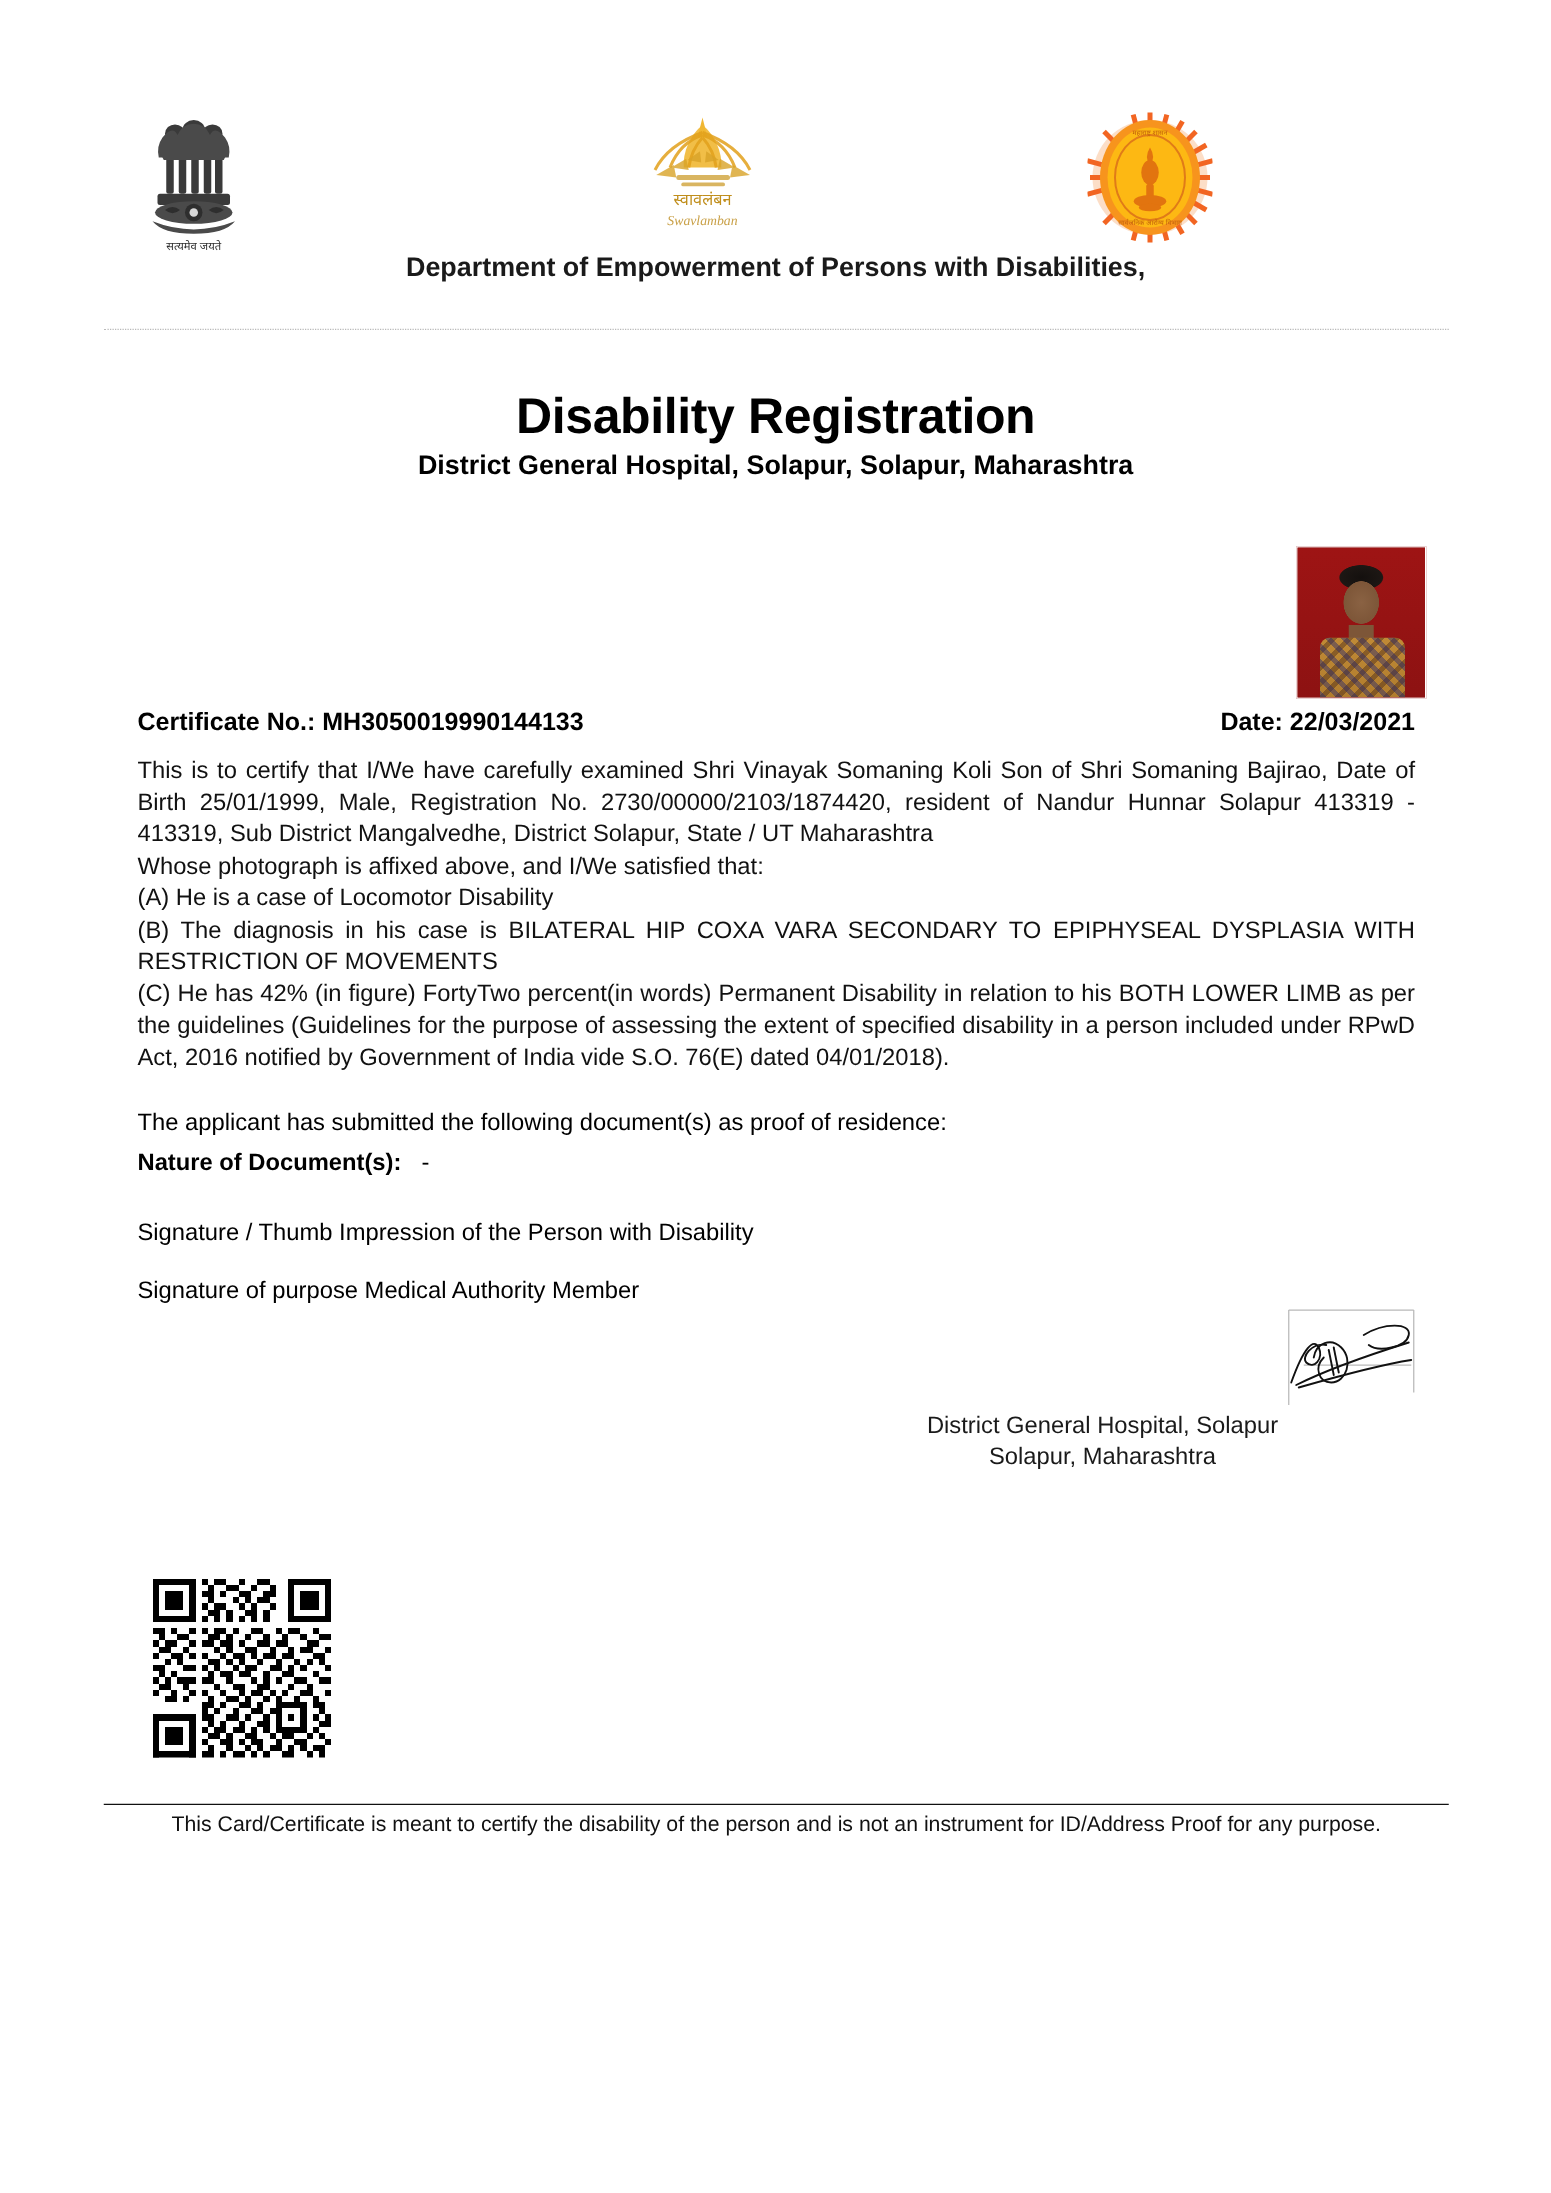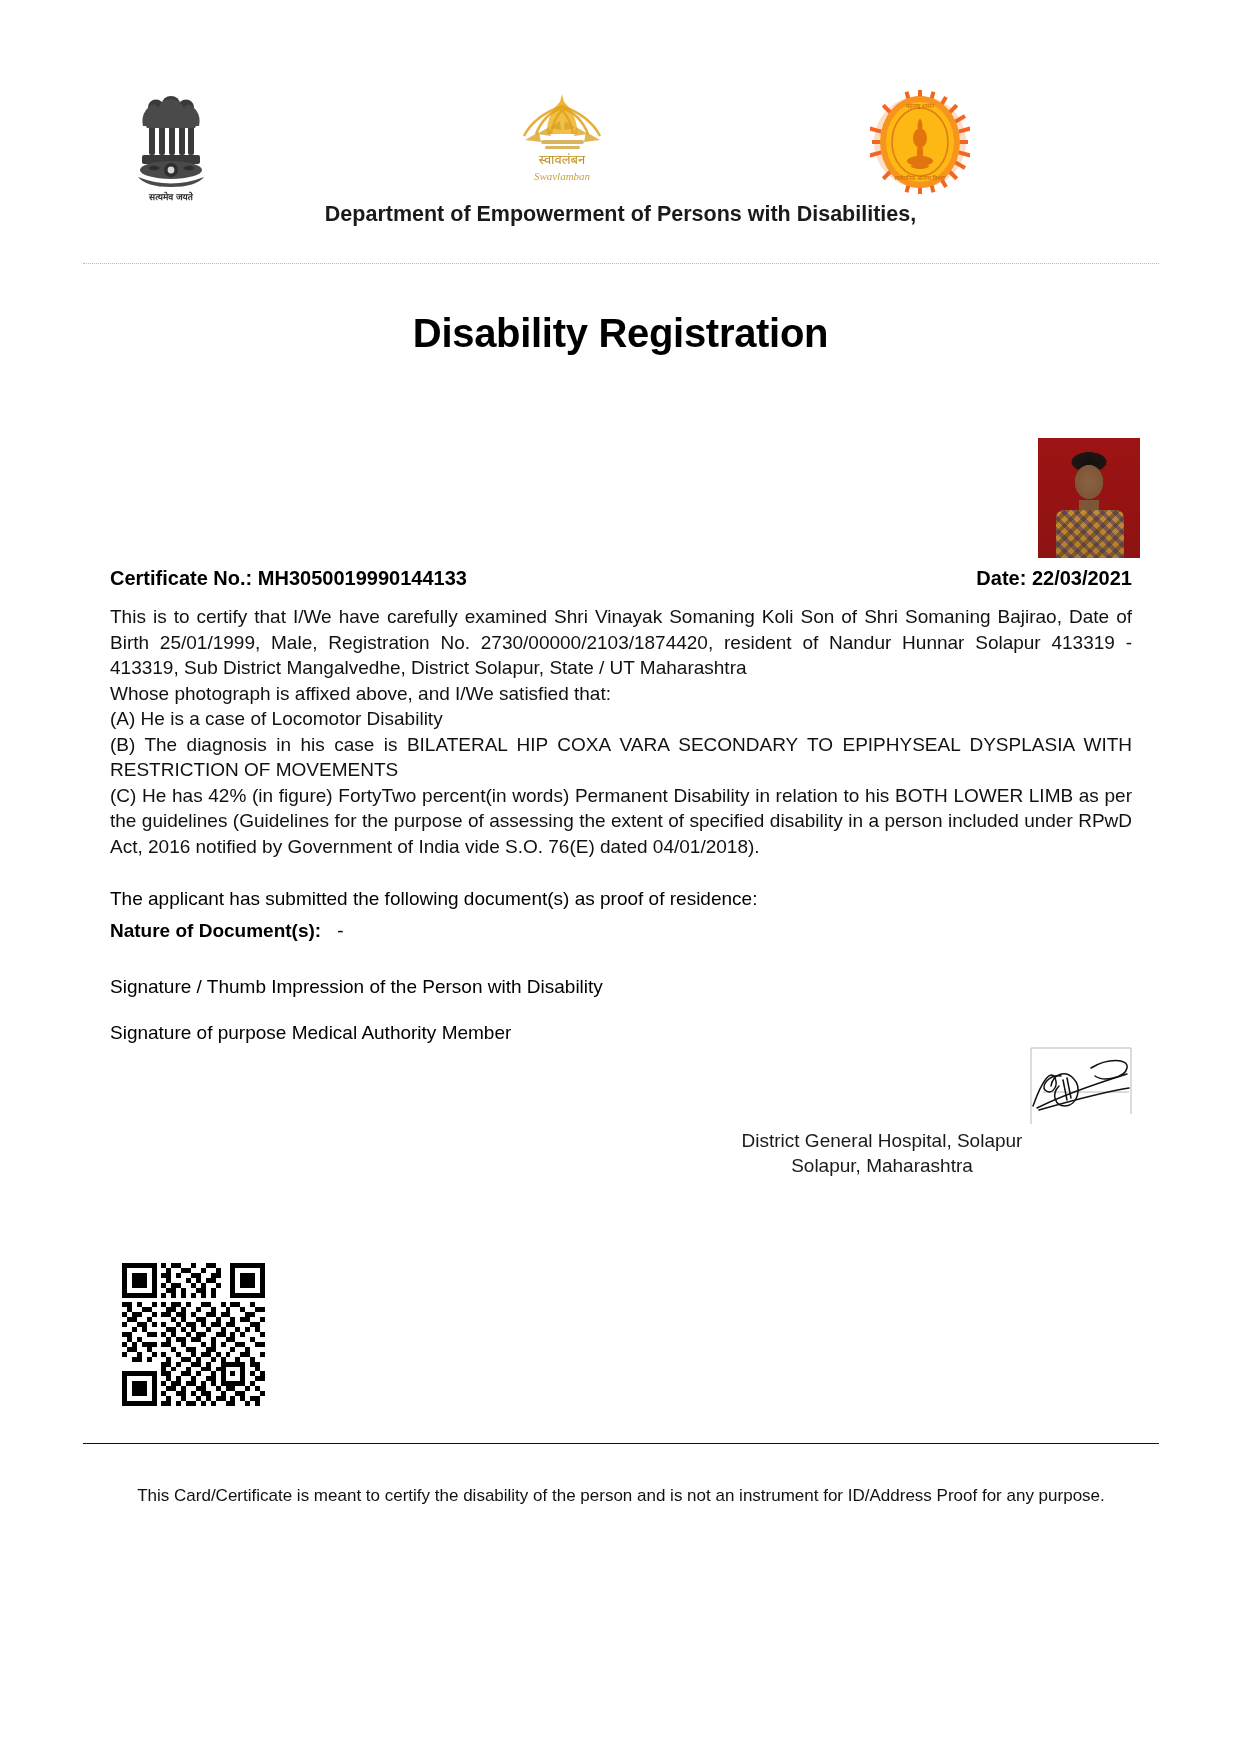--- a/index.html
+++ b/index.html
@@ -27,21 +27,21 @@
   .emblem-row {
     position: absolute;
     left: 0; top: 88px;
     width: 1241px;
     height: 120px;
   }
   .emblem {
     position: absolute;
     top: 0;
   }
-  .emblem-ashoka { left: 126px; width: 90px; height: 115px; font-weight: bold; }
+  .emblem-ashoka { left: 110px; width: 90px; height: 115px; }
   .emblem-swavlamban { left: 505px; width: 115px; height: 110px; }
   .emblem-maha { left: 870px; width: 100px; height: 108px; }
 
   
   .dept-lines {
     position: absolute;
     left: 0; top: 200px;
     width: 1241px;
     text-align: center;
     font-size: 21.5px;
@@ -214,21 +214,20 @@
     border-top: 1px solid #111111;
   }
   .footer-note {
     position: absolute;
     left: 83px; top: 1450px;
     width: 1076px;
     text-align: center;
     font-size: 17px;
     font-stretch: condensed;
     color: #111111;
-    margin-top: 36px;
   }
 </style>
 </head>
 <body>
 
 <div class="page">
 
   <div class="emblem-row">
 
     <div class="emblem emblem-ashoka">
@@ -344,20 +343,21 @@
     </div>
   </div>
 
   <div class="dept-lines">
     <span class="dept-line">Department of Empowerment of Persons with Disabilities,</span>
   </div>
 
   <div class="header-rule"></div>
 
   <div class="doc-title">Disability Registration</div>
+  <div class="doc-subtitle">District General Hospital, Solapur, Solapur, Maharashtra</div>
 
   <div class="photo-box">
     <div class="photo-inner"></div>
     <div class="photo-neck"></div>
     <div class="photo-torso"></div>
   </div>
 
   <div class="cert-row">
     <div>
       <span>Certificate No.: </span><span>MH3050019990144133</span>

